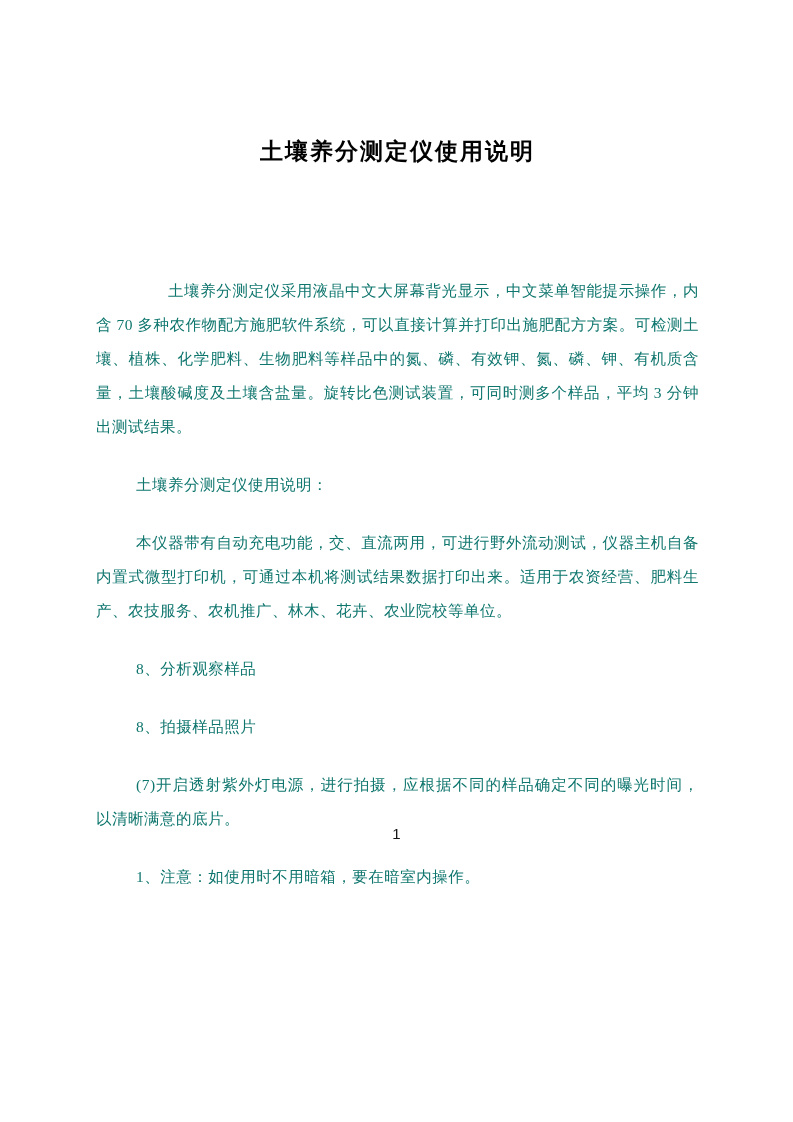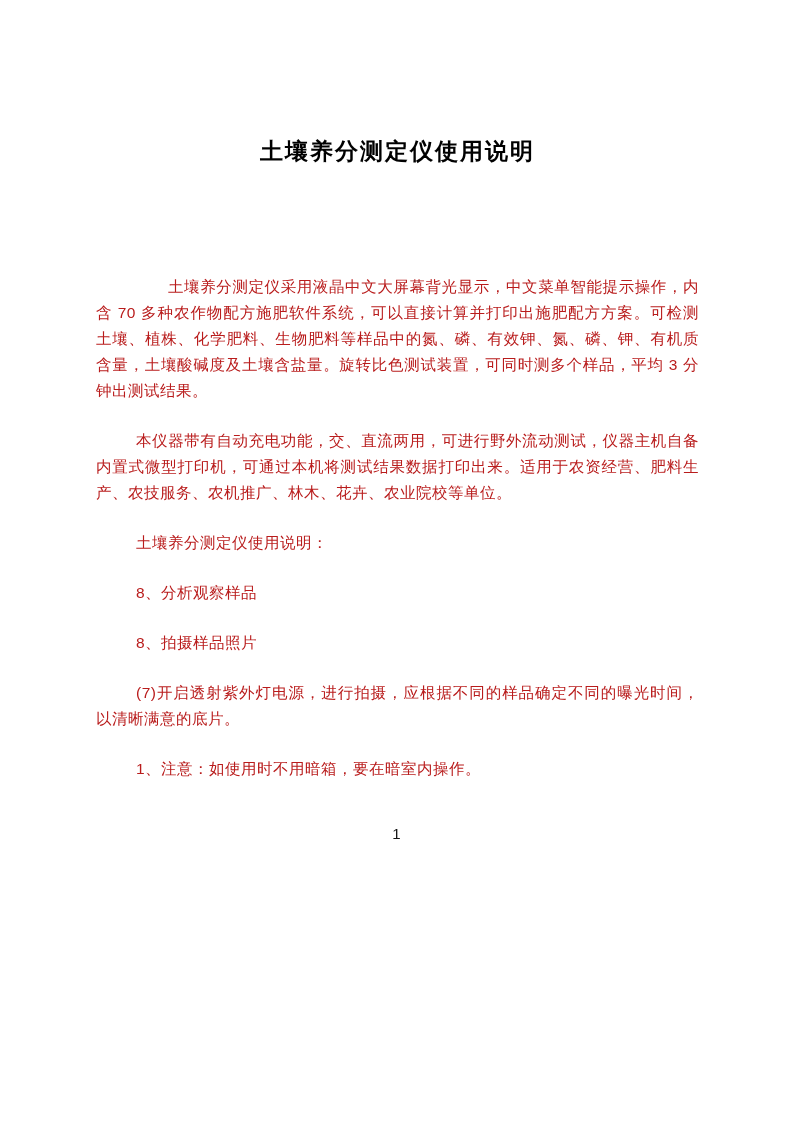--- a/index.html
+++ b/index.html
@@ -22,25 +22,26 @@
     text-align: center;
     font-size: 23px;
     font-weight: bold;
     letter-spacing: 2px;
     line-height: 1.2;
     margin-bottom: 108px;
     color: #000000;
   }
   .para {
     font-size: 15.5px;
-    line-height: 26px;
+    line-height: 34px;
     text-align: justify;
     letter-spacing: 0.5px;
     margin-bottom: 24px;
-    color: #b91c1c;
+    color: #0f766e;
+    font-family: Liberation Serif, serif;
   }
   .indent-xl { text-indent: 72px; }
   .indent { text-indent: 40px; }
   .page-number {
     position: absolute;
     left: 0;
     right: 0;
     bottom: 42px;
     text-align: center;
     font-size: 15px;
@@ -49,23 +50,23 @@
 </style>
 </head>
 <body>
 
 <div class="page">
 
   <h1 class="doc-title">土壤养分测定仪使用说明</h1>
 
   <p class="para indent-xl">土壤养分测定仪采用液晶中文大屏幕背光显示，中文菜单智能提示操作，内含 70 多种农作物配方施肥软件系统，可以直接计算并打印出施肥配方方案。可检测土壤、植株、化学肥料、生物肥料等样品中的氮、磷、有效钾、氮、磷、钾、有机质含量，土壤酸碱度及土壤含盐量。旋转比色测试装置，可同时测多个样品，平均 3 分钟出测试结果。</p>
 
+  <p class="para indent">土壤养分测定仪使用说明：</p>
+
   <p class="para indent">本仪器带有自动充电功能，交、直流两用，可进行野外流动测试，仪器主机自备内置式微型打印机，可通过本机将测试结果数据打印出来。适用于农资经营、肥料生产、农技服务、农机推广、林木、花卉、农业院校等单位。</p>
-
-  <p class="para indent">土壤养分测定仪使用说明：</p>
 
   <p class="para indent">8、分析观察样品</p>
 
 
   <p class="para indent">8、拍摄样品照片</p>
 
 
   <p class="para indent">(7)开启透射紫外灯电源，进行拍摄，应根据不同的样品确定不同的曝光时间，以清晰满意的底片。</p>
 
   <p class="para indent">1、注意：如使用时不用暗箱，要在暗室内操作。</p>

